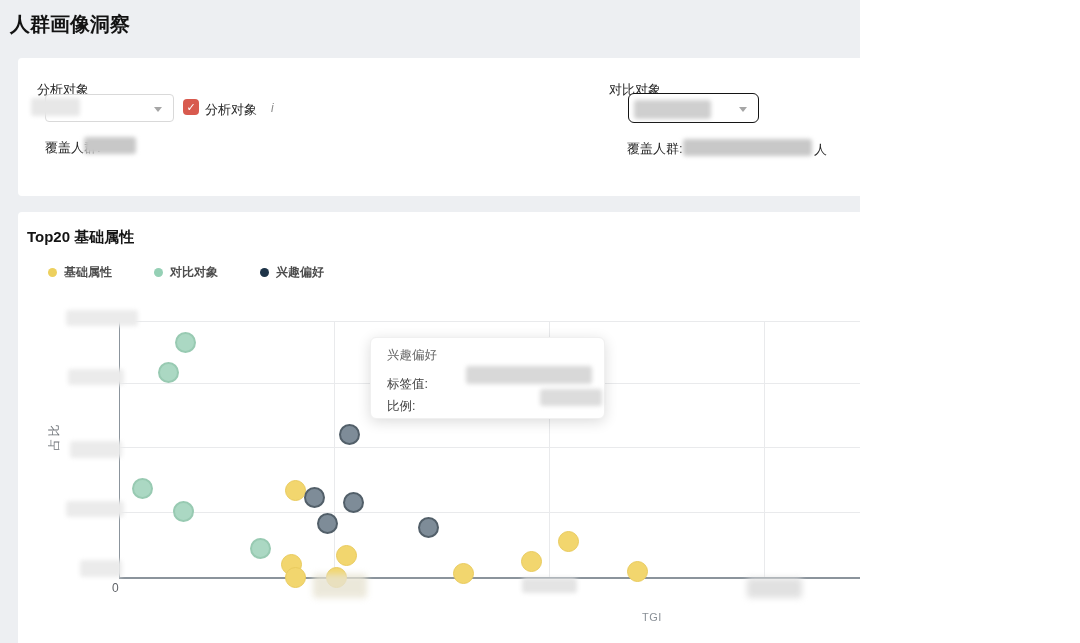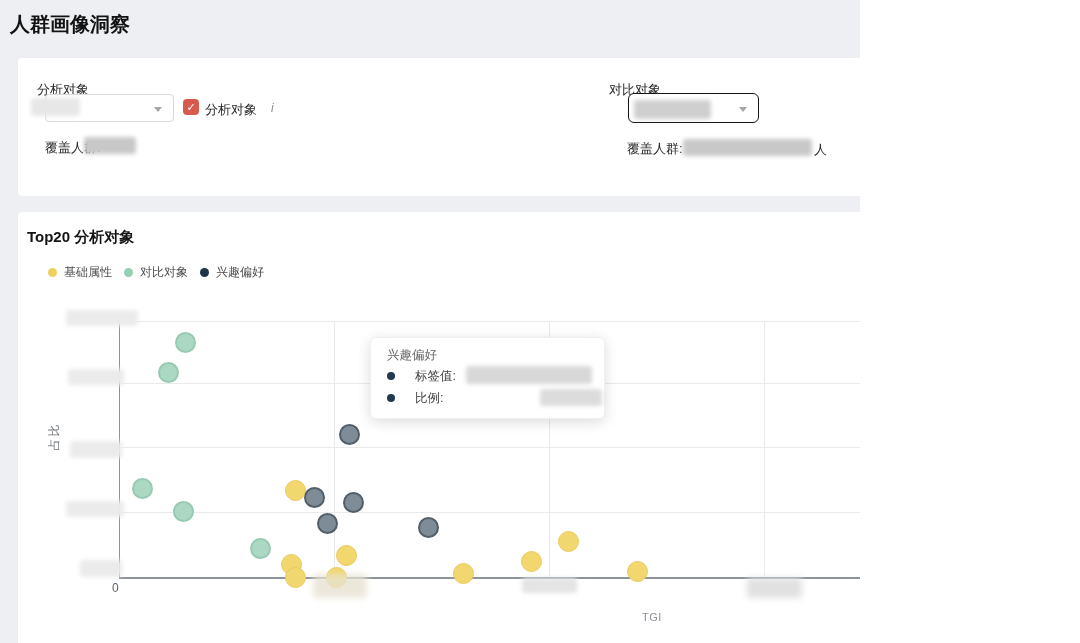--- a/index.html
+++ b/index.html
@@ -12,34 +12,34 @@
   .flabel{position:absolute;font-size:13px;color:#262626;}
   .select{position:absolute;background:#fff;border:1px solid #d9d9d9;border-radius:4px;box-sizing:border-box;}
   .select.dark{border:1.5px solid #141414;border-radius:6px;}
   .caret{position:absolute;right:11px;top:12px;width:0;height:0;border:4px solid transparent;border-top:5px solid #a6a6a6;}
   .cb{position:absolute;width:16px;height:16px;border-radius:4px;background:#d85a4e;color:#fff;
       font-size:11px;line-height:16px;text-align:center;font-weight:700;}
   .info-i{position:absolute;font-size:12px;color:#8c8c8c;font-style:italic;}
   .coverage{position:absolute;font-size:13px;color:#262626;}
   .unit{position:absolute;font-size:13px;color:#262626;}
   .chart-title{position:absolute;left:27px;top:228px;margin:0;font-size:15px;font-weight:700;color:#141414;}
-  .legend{position:absolute;left:48px;top:264px;display:flex;gap:12px;align-items:center;}
+  .legend{position:absolute;left:48px;top:264px;display:flex;gap:42px;align-items:center;font-weight:bold;}
   .legend-item{display:flex;align-items:center;gap:7px;font-size:12px;color:#4d4d4d;}
   .legend-dot{width:9px;height:9px;border-radius:50%;}
   .gridline{position:absolute;background:#e9eaec;z-index:1;}
   .axisline{position:absolute;background:#8b949c;z-index:2;}
   .dot{position:absolute;border-radius:50%;box-sizing:border-box;z-index:3;}
   .red{position:absolute;border-radius:3px;z-index:6;}
   .tick0{position:absolute;left:112px;top:581px;font-size:12px;color:#5f6368;z-index:2;}
   .xname{position:absolute;left:642px;top:611px;font-size:11px;color:#8a9097;letter-spacing:0.5px;text-align:center;}
   .yname{position:absolute;left:40px;top:428px;font-size:12px;color:#6b7075;transform:rotate(-90deg);letter-spacing:2px;}
   .tooltip{position:absolute;left:370px;top:337px;width:233px;height:80px;background:#fff;border:1px solid #f0f0f0;
            border-radius:6px;box-shadow:0 3px 14px rgba(0,0,0,0.14);z-index:5;}
   .tt-title{position:absolute;left:16px;top:9px;font-size:12.5px;color:#666;}
-  .tt-row{position:absolute;left:16px;height:18px;display:flex;align-items:center;gap:20px;}
+  .tt-row{position:absolute;left:16px;height:18px;display:flex;align-items:center;gap:9px;flex-direction:column;}
   .tt-bullet{width:8px;height:8px;border-radius:50%;background:#24394d;}
   .tt-label{font-size:12.5px;color:#404040;}
 </style>
 </head>
 <body>
 
 <div class="page">
 
   <h1 class="page-title">人群画像洞察</h1>
 
@@ -56,21 +56,21 @@
     <div class="flabel" style="left:591px;top:23px;">对比对象</div>
     <div class="select dark" style="left:610px;top:35px;width:131px;height:30px;">
       <span class="caret" style="top:13px;"></span>
     </div>
     <div class="coverage" style="left:609px;top:82px;">覆盖人群:</div>
     <div class="unit" style="left:796px;top:83px;">人</div>
   </section>
 
   <section class="panel chart-panel"></section>
 
-  <h2 class="chart-title">Top20 分析对象</h2>
+  <h2 class="chart-title">Top20 基础属性</h2>
   <div class="legend" id="legend">
       <span class="legend-item">
         <span class="legend-dot" style="background: rgb(237, 208, 94);"></span>
         <span>基础属性</span>
       </span>
       <span class="legend-item">
         <span class="legend-dot" style="background: rgb(149, 208, 181);"></span>
         <span>对比对象</span>
       </span>
       <span class="legend-item">

